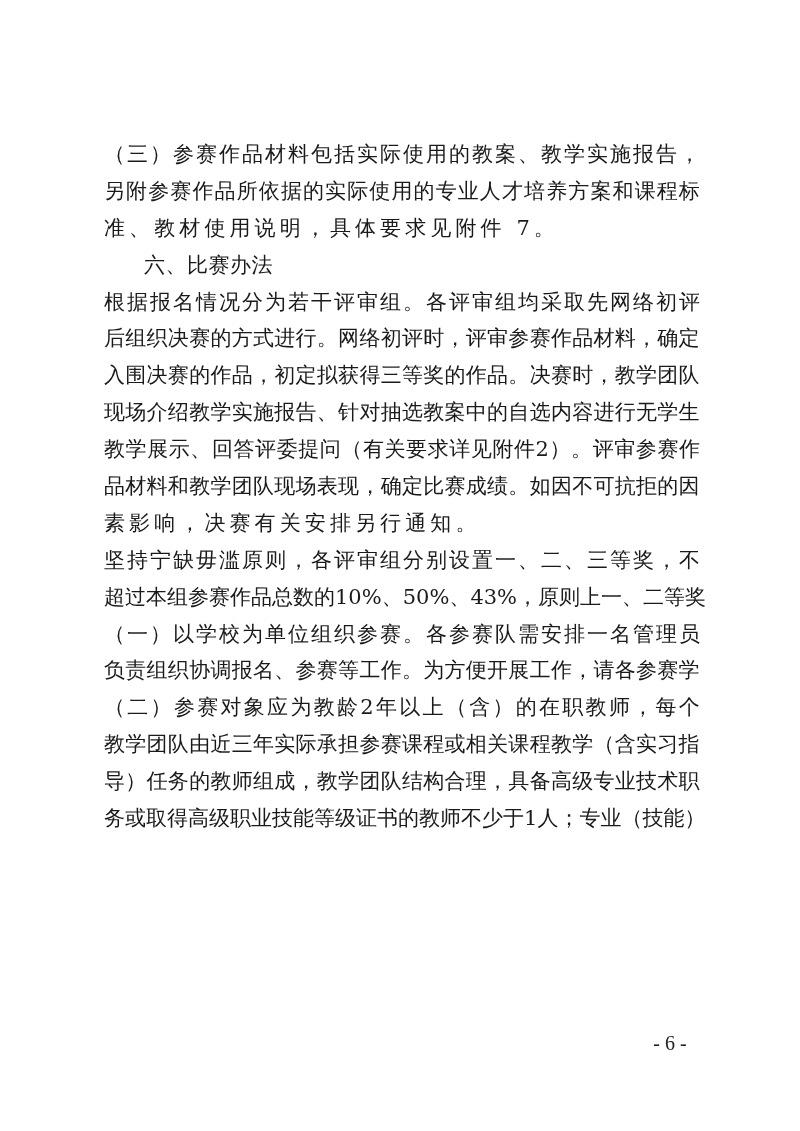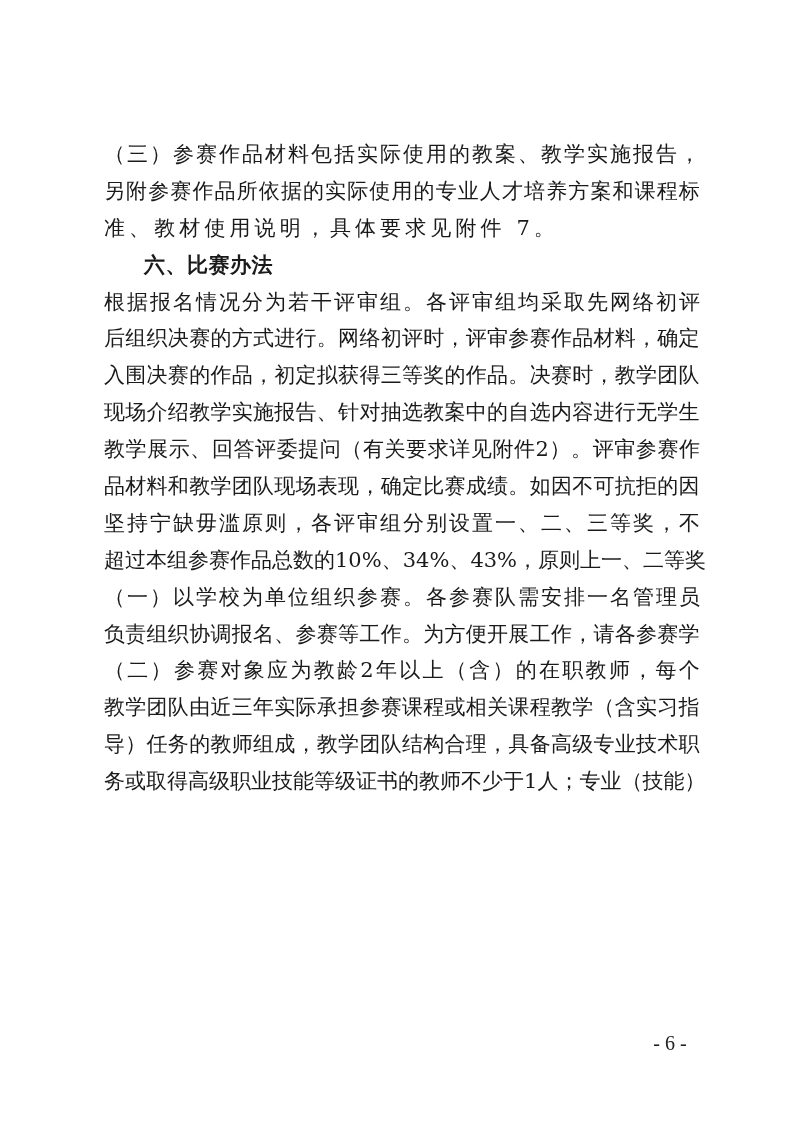--- a/index.html
+++ b/index.html
@@ -13,21 +13,21 @@
       color: #1a1a1a;
     }
     .line {
       height: 36.9px; line-height: 36.9px; font-size: 21px;
       white-space: nowrap; display: flex; justify-content: space-between;
       letter-spacing: 0;
     }
     .line.last { justify-content: flex-start; letter-spacing: 4.1px; }
     .line.heading {
       font-family: "DejaVu Sans", "Liberation Sans", sans-serif;
-      font-weight: bold; font-size: 21px; justify-content: flex-start;
+      font-weight: normal; font-size: 21px; justify-content: flex-start;
       padding-left: 40px; letter-spacing: 0.5px;
     }
     .line span.ch { display: inline-block; }
     .page-number {
       position: absolute; left: 640px; top: 1032px; width: 60px; text-align: center;
       font-family: "Liberation Serif", serif; font-size: 20px; color: #222;
     }
   </style>
 </head>
 <body>
@@ -270,20 +270,21 @@
           <span class="ch">。</span>
           <span class="ch">如</span>
           <span class="ch">因</span>
           <span class="ch">不</span>
           <span class="ch">可</span>
           <span class="ch">抗</span>
           <span class="ch">拒</span>
           <span class="ch">的</span>
           <span class="ch">因</span>
         </div>
+      <div class="line last">素影响，决赛有关安排另行通知。</div>
     </div>
 
 
     <div class="para">
       <div class="line">
           <span class="ch">坚</span>
           <span class="ch">持</span>
           <span class="ch">宁</span>
           <span class="ch">缺</span>
           <span class="ch">毋</span>
@@ -316,21 +317,21 @@
           <span class="ch">组</span>
           <span class="ch">参</span>
           <span class="ch">赛</span>
           <span class="ch">作</span>
           <span class="ch">品</span>
           <span class="ch">总</span>
           <span class="ch">数</span>
           <span class="ch">的</span>
           <span class="ch">10%</span>
           <span class="ch">、</span>
-          <span class="ch">34%</span>
+          <span class="ch">50%</span>
           <span class="ch">、</span>
           <span class="ch">43%</span>
           <span class="ch">，</span>
           <span class="ch">原</span>
           <span class="ch">则</span>
           <span class="ch">上</span>
           <span class="ch">一</span>
           <span class="ch">、</span>
           <span class="ch">二</span>
           <span class="ch">等</span>

